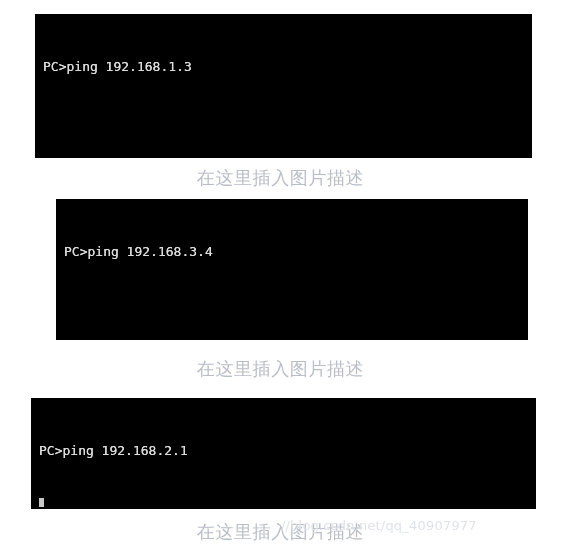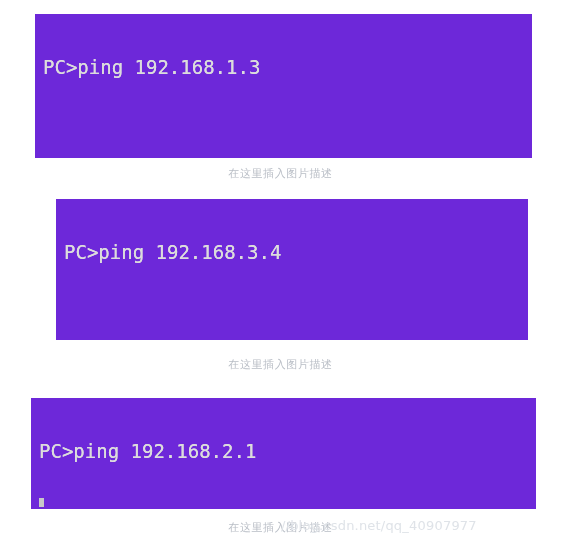--- a/index.html
+++ b/index.html
@@ -17,24 +17,24 @@
 
   .page {
     position: relative;
     width: 561px;
     height: 544px;
   }
 
   
   .terminal {
     position: absolute;
-    background: #6d28d9;
+    background: #000000;
     color: #d8d8d8;
     font-family: "DejaVu Sans Mono", "Liberation Mono", monospace;
-    font-size: 19px;
+    font-size: 13px;
     line-height: 18px;
     letter-spacing: 0px;
     white-space: pre;
     overflow: hidden;
     box-sizing: border-box;
   }
   .terminal .line {
     display: block;
     height: 18px;
     color: #dcdcdc;
@@ -76,21 +76,21 @@
     background: #c8c8c8;
   }
 
   
   .caption {
     position: absolute;
     width: 561px;
     left: 0;
     text-align: center;
     font-family: "DejaVu Sans", sans-serif;
-    font-size: 11px;
+    font-size: 18px;
     color: #b9bec6;
     letter-spacing: 0.6px;
     user-select: none;
   }
   #caption-1 { top: 166px; }
   #caption-2 { top: 357px; }
   #caption-3 { top: 520px; }
 
   
   .watermark {

